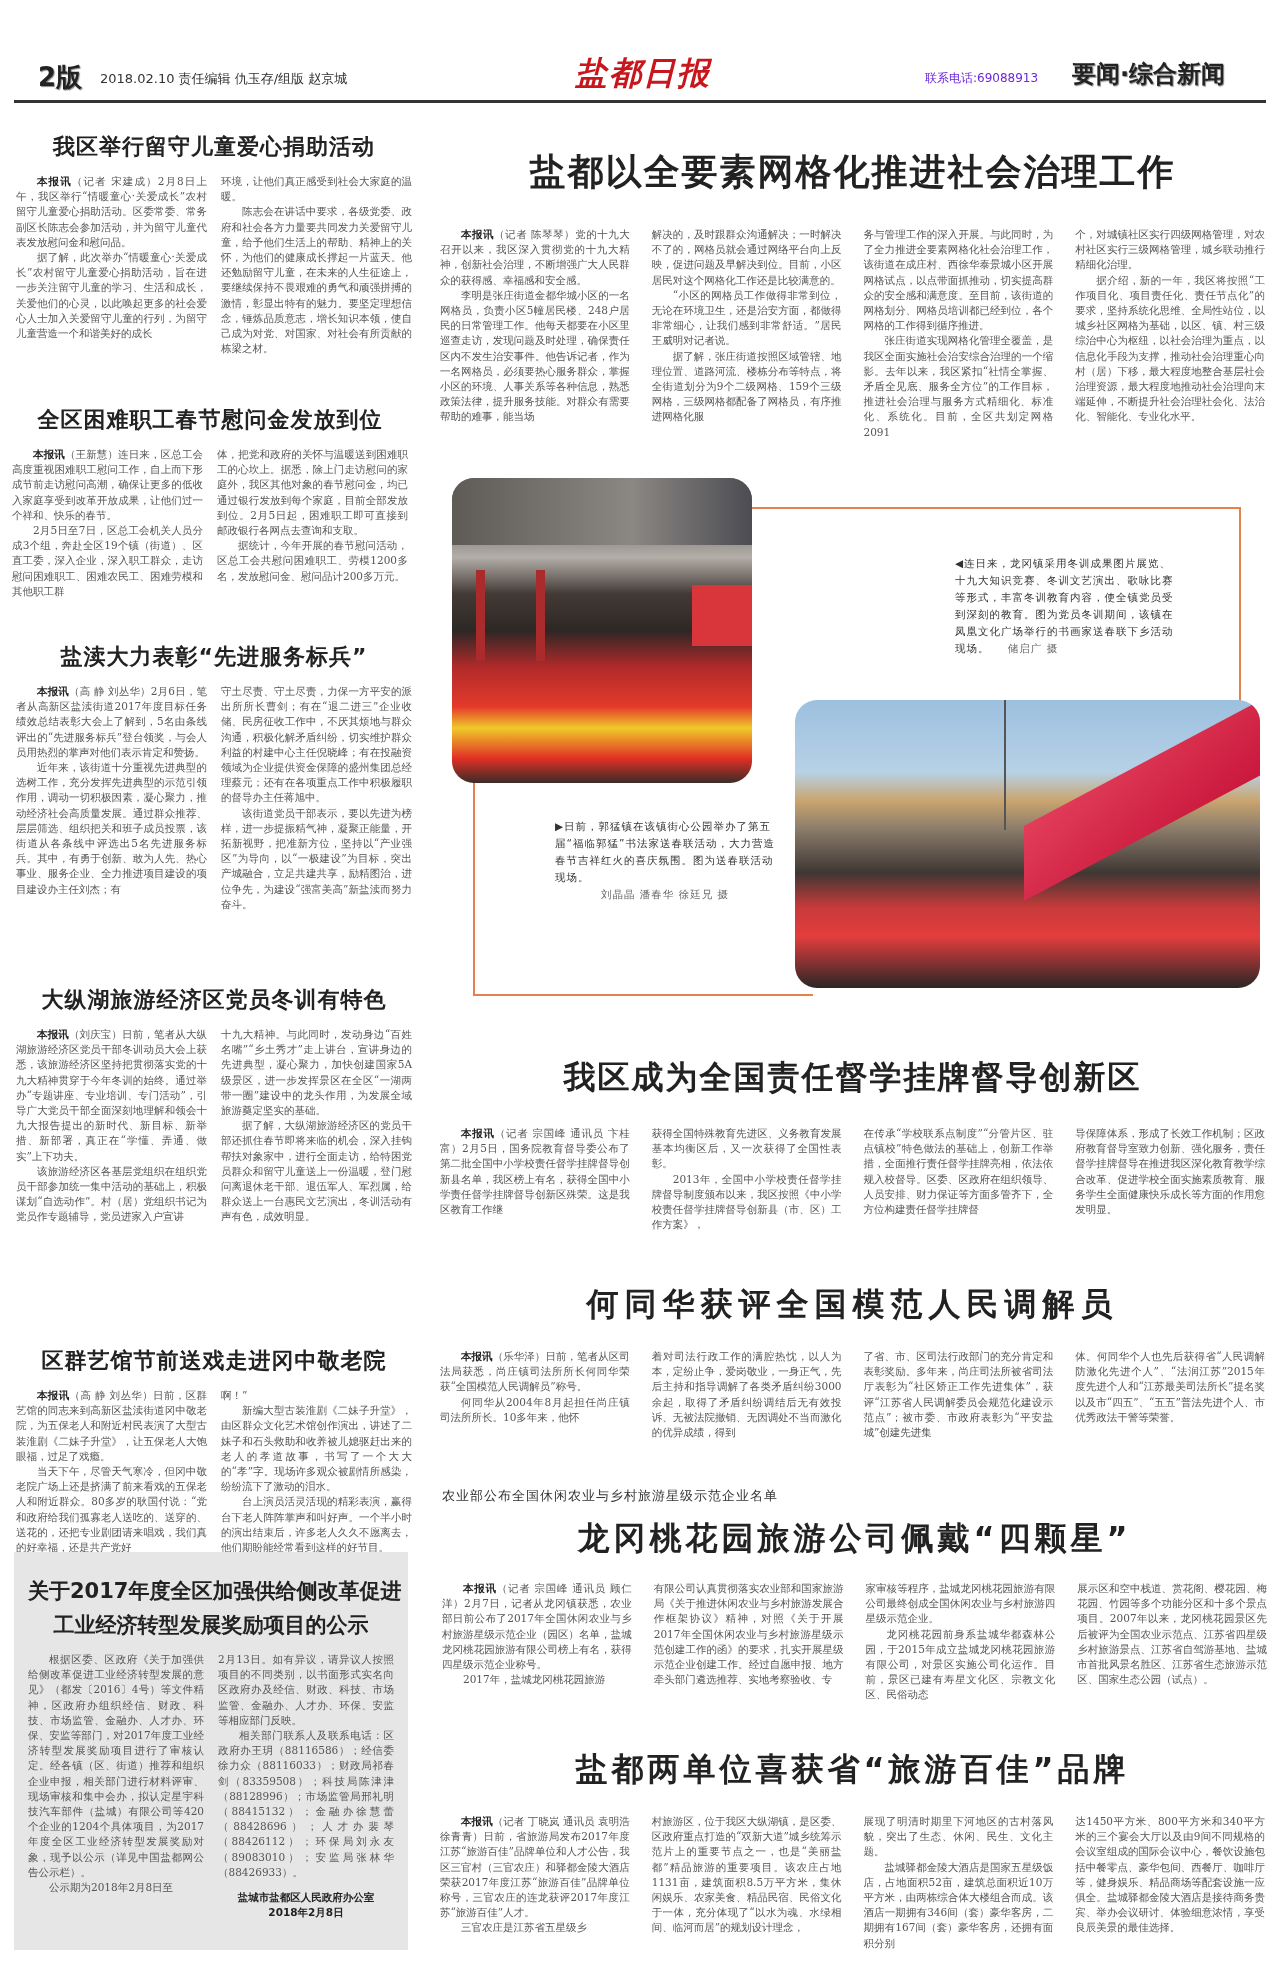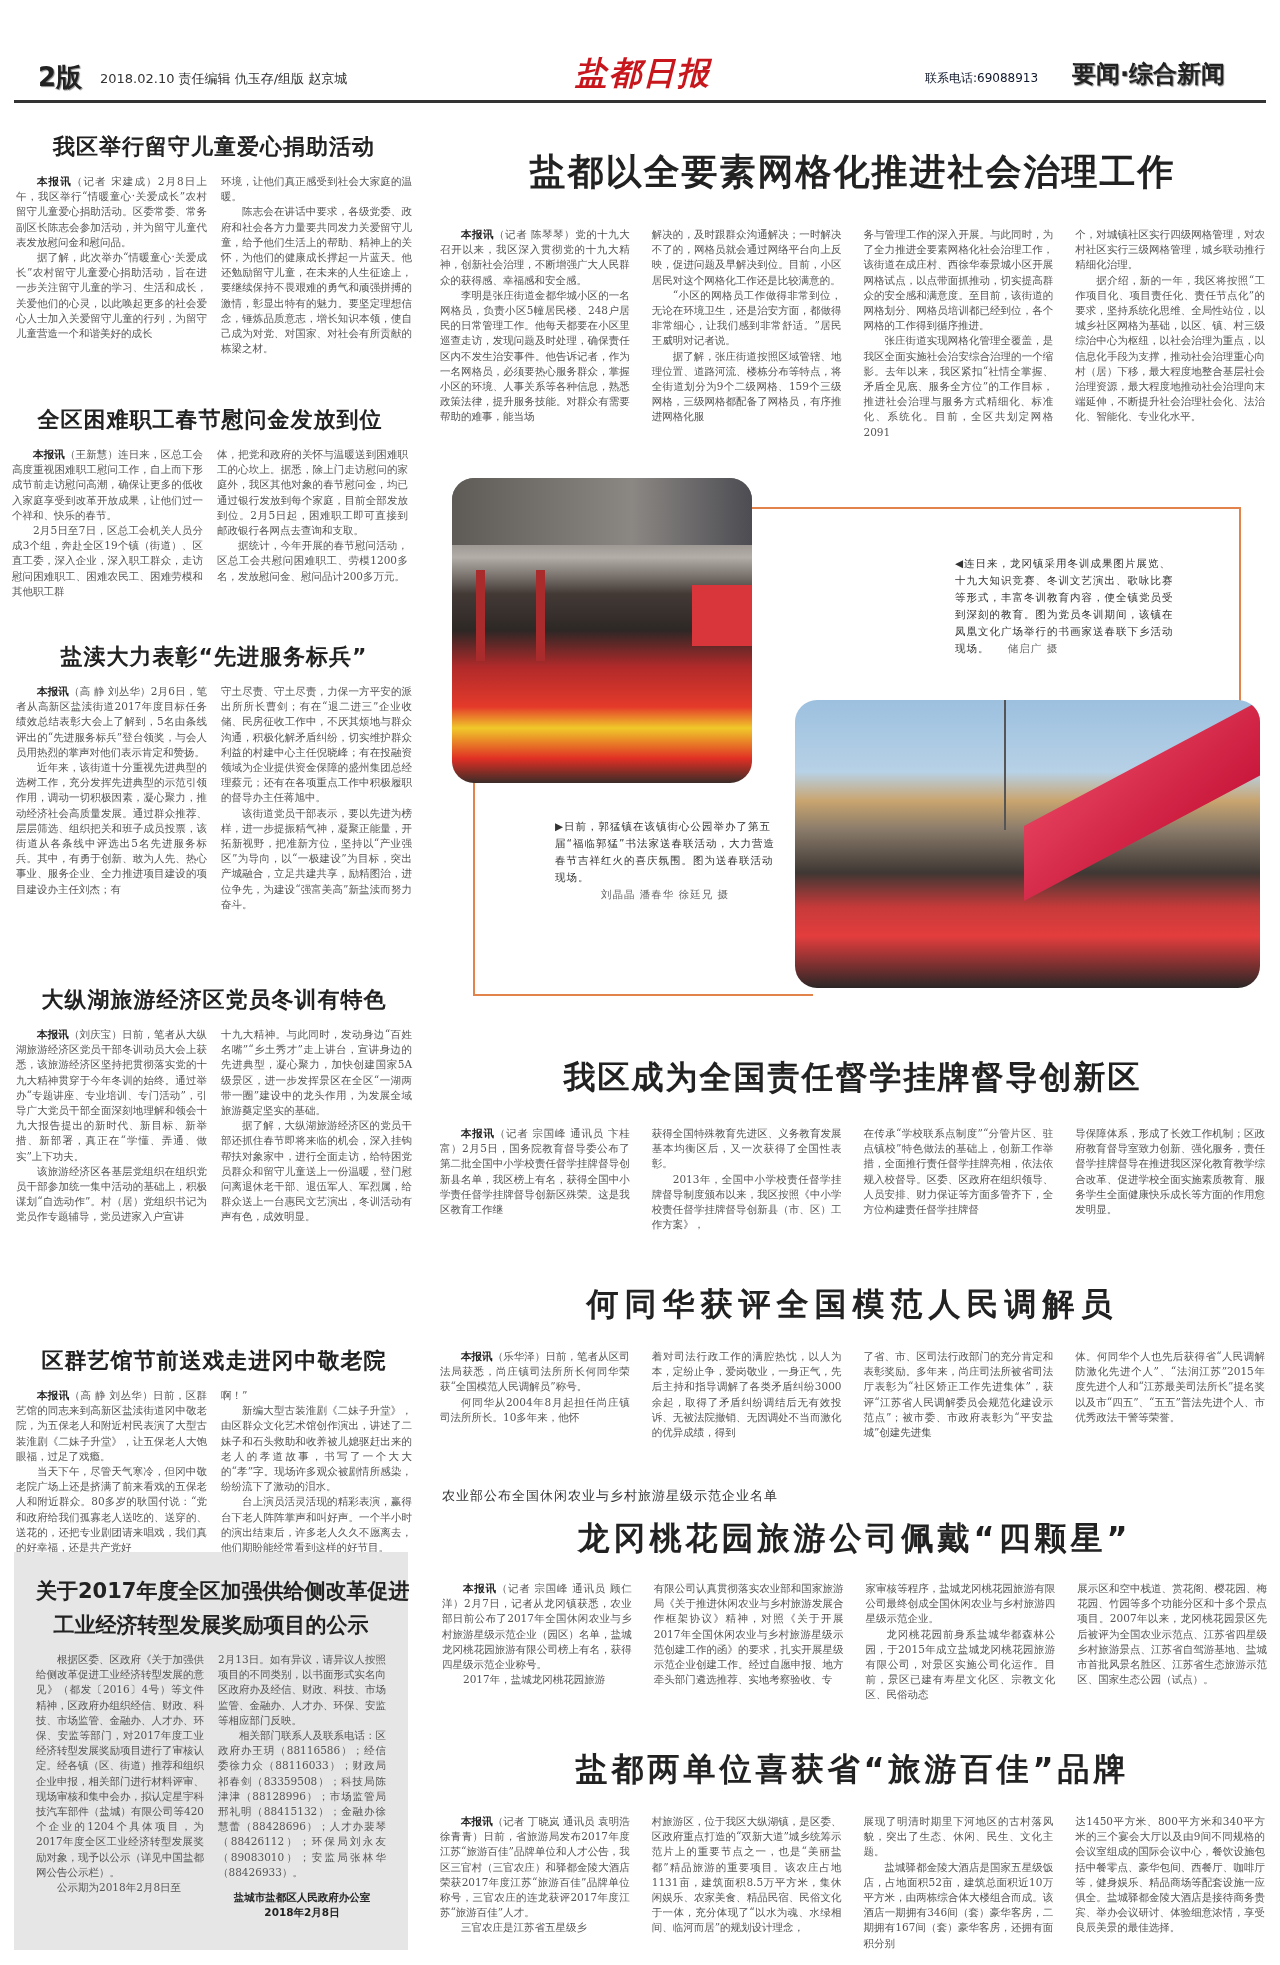--- a/index.html
+++ b/index.html
@@ -1,21 +1,21 @@
 <!DOCTYPE html>
 <html><head>
 <meta charset="utf-8">
 <style>
 *{box-sizing:border-box;margin:0;padding:0}
 body{width:1280px;height:1965px;background:#fff;font-family:"DejaVu Serif","Liberation Serif",serif;color:#333;position:relative;overflow:hidden}
 .abs{position:absolute}
 .hdr-page{left:38px;top:60px;font-family:"DejaVu Sans",sans-serif;font-size:26px;font-weight:bold;color:#222;text-shadow:1px 1px 1px #888}
 .hdr-meta{left:100px;top:70px;font-size:13px;color:#333;font-family:"DejaVu Sans",sans-serif}
 .hdr-logo{left:575px;top:52px;font-size:32px;color:#c8161d;font-style:italic;font-weight:bold;letter-spacing:2px;font-family:"DejaVu Serif",serif}
-.hdr-phone{left:925px;top:70px;font-size:12px;color:#0f172a;font-family:"DejaVu Sans",sans-serif}
+.hdr-phone{left:925px;top:70px;font-size:12px;color:#6d28d9;font-family:"DejaVu Sans",sans-serif}
 .hdr-section{left:1072px;top:58px;font-size:24px;font-weight:bold;color:#222;font-family:"DejaVu Sans",sans-serif;text-shadow:1px 1px 1px #888}
 .hdr-rule{left:14px;top:100px;width:1252px;height:3px;background:#333}
 .head{font-family:"DejaVu Sans",sans-serif;font-weight:bold;color:#222;text-align:center;white-space:nowrap}
 .h-left{font-size:22px;letter-spacing:1px}
 .h-main{font-size:36px;letter-spacing:2px}
 .body{font-size:10.5px;line-height:15.2px;color:#555;text-align:justify}
 .body p{text-indent:2em}
 .body b{color:#222}
 .cols2{display:grid;grid-template-columns:1fr 1fr;column-gap:14px}
 .cols4{display:grid;grid-template-columns:repeat(4,1fr);column-gap:22px}
@@ -102,21 +102,21 @@
       <p>当天下午，尽管天气寒冷，但冈中敬老院广场上还是挤满了前来看戏的五保老人和附近群众。80多岁的耿国付说：“党和政府给我们孤寡老人送吃的、送穿的、送花的，还把专业剧团请来唱戏，我们真的好幸福，还是共产党好</p>
     </div>
     <div>
       <p style="text-indent:0">啊！”</p>
       <p>新编大型古装淮剧《二妹子升堂》，由区群众文化艺术馆创作演出，讲述了二妹子和石头救助和收养被儿媳驱赶出来的老人的孝道故事，书写了一个大大的“孝”字。现场许多观众被剧情所感染，纷纷流下了激动的泪水。</p>
       <p>台上演员活灵活现的精彩表演，赢得台下老人阵阵掌声和叫好声。一个半小时的演出结束后，许多老人久久不愿离去，他们期盼能经常看到这样的好节目。</p>
     </div>
   </div>
 </div>
 
-<div class="abs notice-box" style="left:14px;top:1552px;width:394px;height:398px;padding:22px 22px 10px">
+<div class="abs notice-box" style="left:14px;top:1552px;width:394px;height:398px;padding:22px 14px 10px">
   <div class="head" style="font-size:21px;line-height:34px">关于2017年度全区加强供给侧改革促进</div>
   <div class="head" style="font-size:21px;line-height:34px;margin-bottom:10px">工业经济转型发展奖励项目的公示</div>
   <div class="cols2 body" style="color:#555">
     <div>
       <p>根据区委、区政府《关于加强供给侧改革促进工业经济转型发展的意见》（都发〔2016〕4号）等文件精神，区政府办组织经信、财政、科技、市场监管、金融办、人才办、环保、安监等部门，对2017年度工业经济转型发展奖励项目进行了审核认定。经各镇（区、街道）推荐和组织企业申报，相关部门进行材料评审、现场审核和集中会办，拟认定星宇科技汽车部件（盐城）有限公司等420个企业的1204个具体项目，为2017年度全区工业经济转型发展奖励对象，现予以公示（详见中国盐都网公告公示栏）。</p>
       <p>公示期为2018年2月8日至</p>
     </div>
     <div>
       <p style="text-indent:0">2月13日。如有异议，请异议人按照项目的不同类别，以书面形式实名向区政府办及经信、财政、科技、市场监管、金融办、人才办、环保、安监等相应部门反映。</p>
       <p>相关部门联系人及联系电话：区政府办王玥（88116586）；经信委徐力众（88116033）；财政局祁春剑（83359508）；科技局陈津津（88128996）；市场监管局邢礼明（88415132）；金融办徐慧蕾（88428696）；人才办裴琴（88426112）；环保局刘永友（89083010）；安监局张林华（88426933）。</p>

